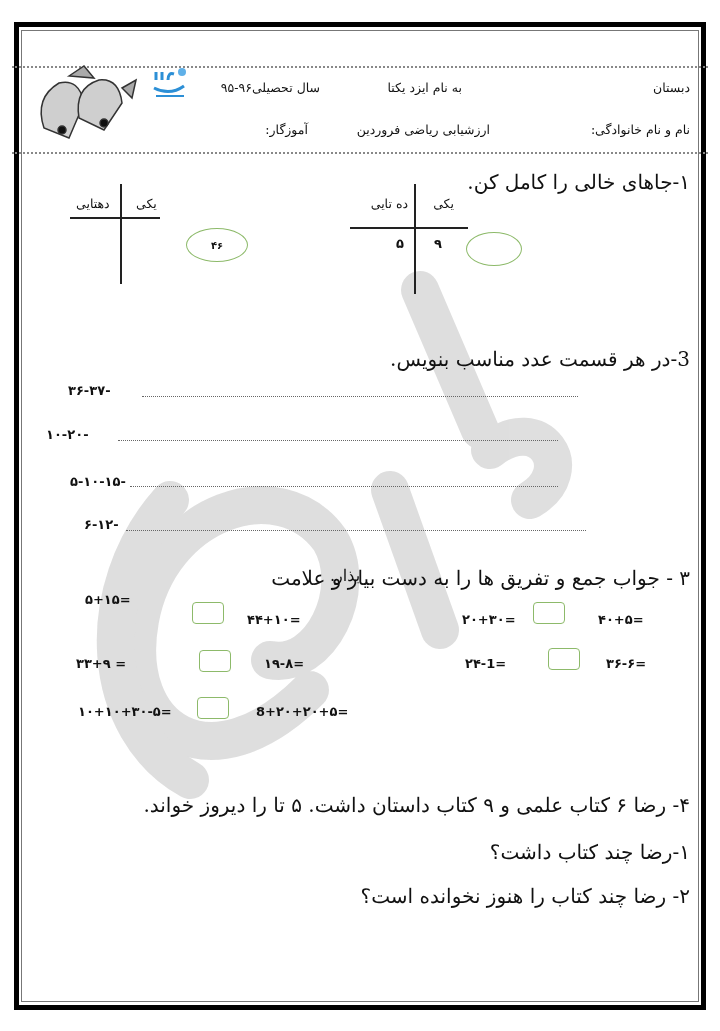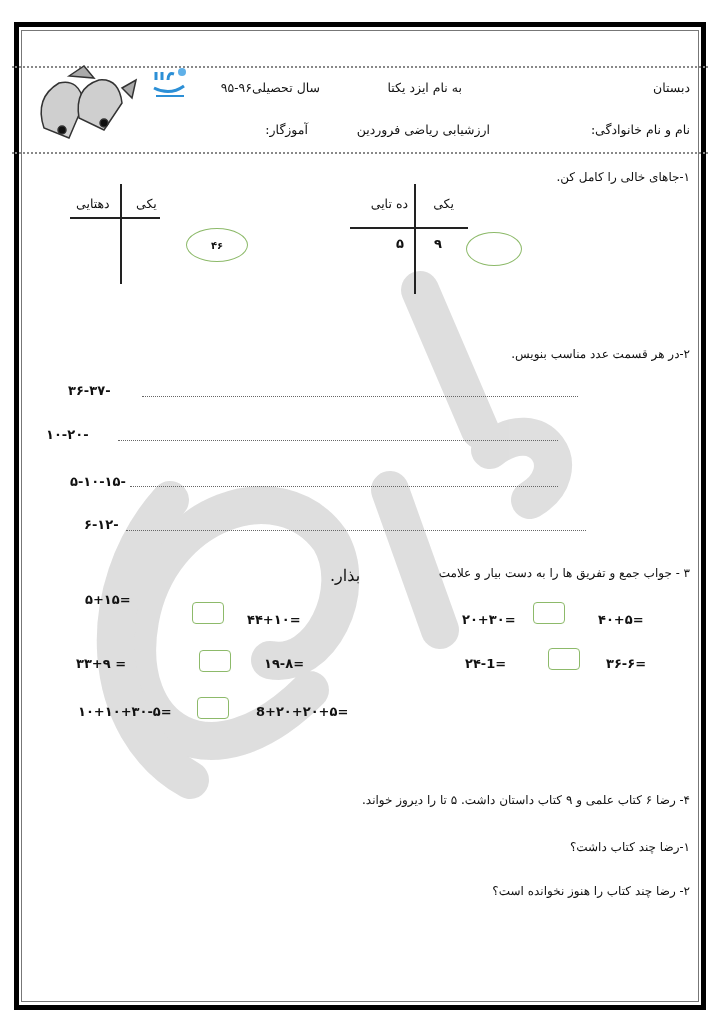--- a/index.html
+++ b/index.html
@@ -6,21 +6,21 @@
     body { width:720px; height:1031px; position:relative; overflow:hidden;
            font-family:"DejaVu Sans", sans-serif; color:#111; }
     .frame-outer { position:absolute; left:14px; top:22px; width:692px; height:988px;
                    box-sizing:border-box; border:5px solid #000; }
     .frame-inner { position:absolute; left:21px; top:30px; width:678px; height:972px;
                    box-sizing:border-box; border:1.5px solid #777; }
     .header-band { position:absolute; left:12px; top:66px; width:696px; height:88px;
                    box-sizing:border-box; border-top:2px dotted #888; border-bottom:2px dotted #888; }
     .abs { position:absolute; white-space:nowrap; direction:rtl; }
     .h-txt { font-size:12.5px; font-family:"DejaVu Serif", serif; }
-    .q-title { font-size:12px; font-family:"DejaVu Serif", serif; }
+    .q-title { font-size:20px; font-family:"DejaVu Serif", serif; }
     .num { font-size:13px; font-weight:bold; direction:ltr; font-family:"DejaVu Sans", sans-serif; }
     .vline { position:absolute; width:1.5px; background:#222; }
     .hline { position:absolute; height:1.5px; background:#222; }
     .oval { position:absolute; border:1.5px solid #8dba6a; border-radius:50%; box-sizing:border-box;
             display:flex; align-items:center; justify-content:center; font-size:10px; font-weight:bold; }
     .box { position:absolute; width:32px; height:22px; border:1.5px solid #8dba6a; border-radius:4px; box-sizing:border-box; background:#fff; }
     .dots { position:absolute; border-bottom:1.5px dotted #666; height:0; }
     .watermark { position:absolute; left:60px; top:170px; width:640px; height:720px; pointer-events:none; }
     .logo { position:absolute; left:150px; top:66px; width:42px; height:34px; }
     .bells { position:absolute; left:24px; top:58px; width:116px; height:88px; }
@@ -77,21 +77,21 @@
 <div class="abs num" style="left:434px; top:236px;">۹</div>
 <div class="abs num" style="left:396px; top:236px;">۵</div>
 <div class="oval" style="left:466px; top:232px; width:56px; height:34px;"></div>
 
 <div class="vline" style="left:120px; top:184px; height:100px;"></div>
 <div class="hline" style="left:70px; top:217px; width:90px;"></div>
 <div class="abs h-txt" style="left:136px; top:196px;">یکی</div>
 <div class="abs h-txt" style="left:76px; top:196px;">دهتایی</div>
 <div class="oval" style="left:186px; top:228px; width:62px; height:34px;">۴۶</div>
 
-<div class="abs q-title" style="right:30px; top:347px;">۲-در هر قسمت عدد مناسب بنویس.</div>
+<div class="abs q-title" style="right:30px; top:347px;">3-در هر قسمت عدد مناسب بنویس.</div>
 
 <div class="abs num" style="left:68px; top:383px;">۳۶-۳۷-</div>
 <div class="dots" style="left:142px; top:396px; width:436px;"></div>
 
 <div class="abs num" style="left:46px; top:427px;">۱۰-۲۰-</div>
 <div class="dots" style="left:118px; top:440px; width:440px;"></div>
 
 <div class="abs num" style="left:70px; top:474px;">۵-۱۰-۱۵-</div>
 <div class="dots" style="left:130px; top:486px; width:428px;"></div>
 

